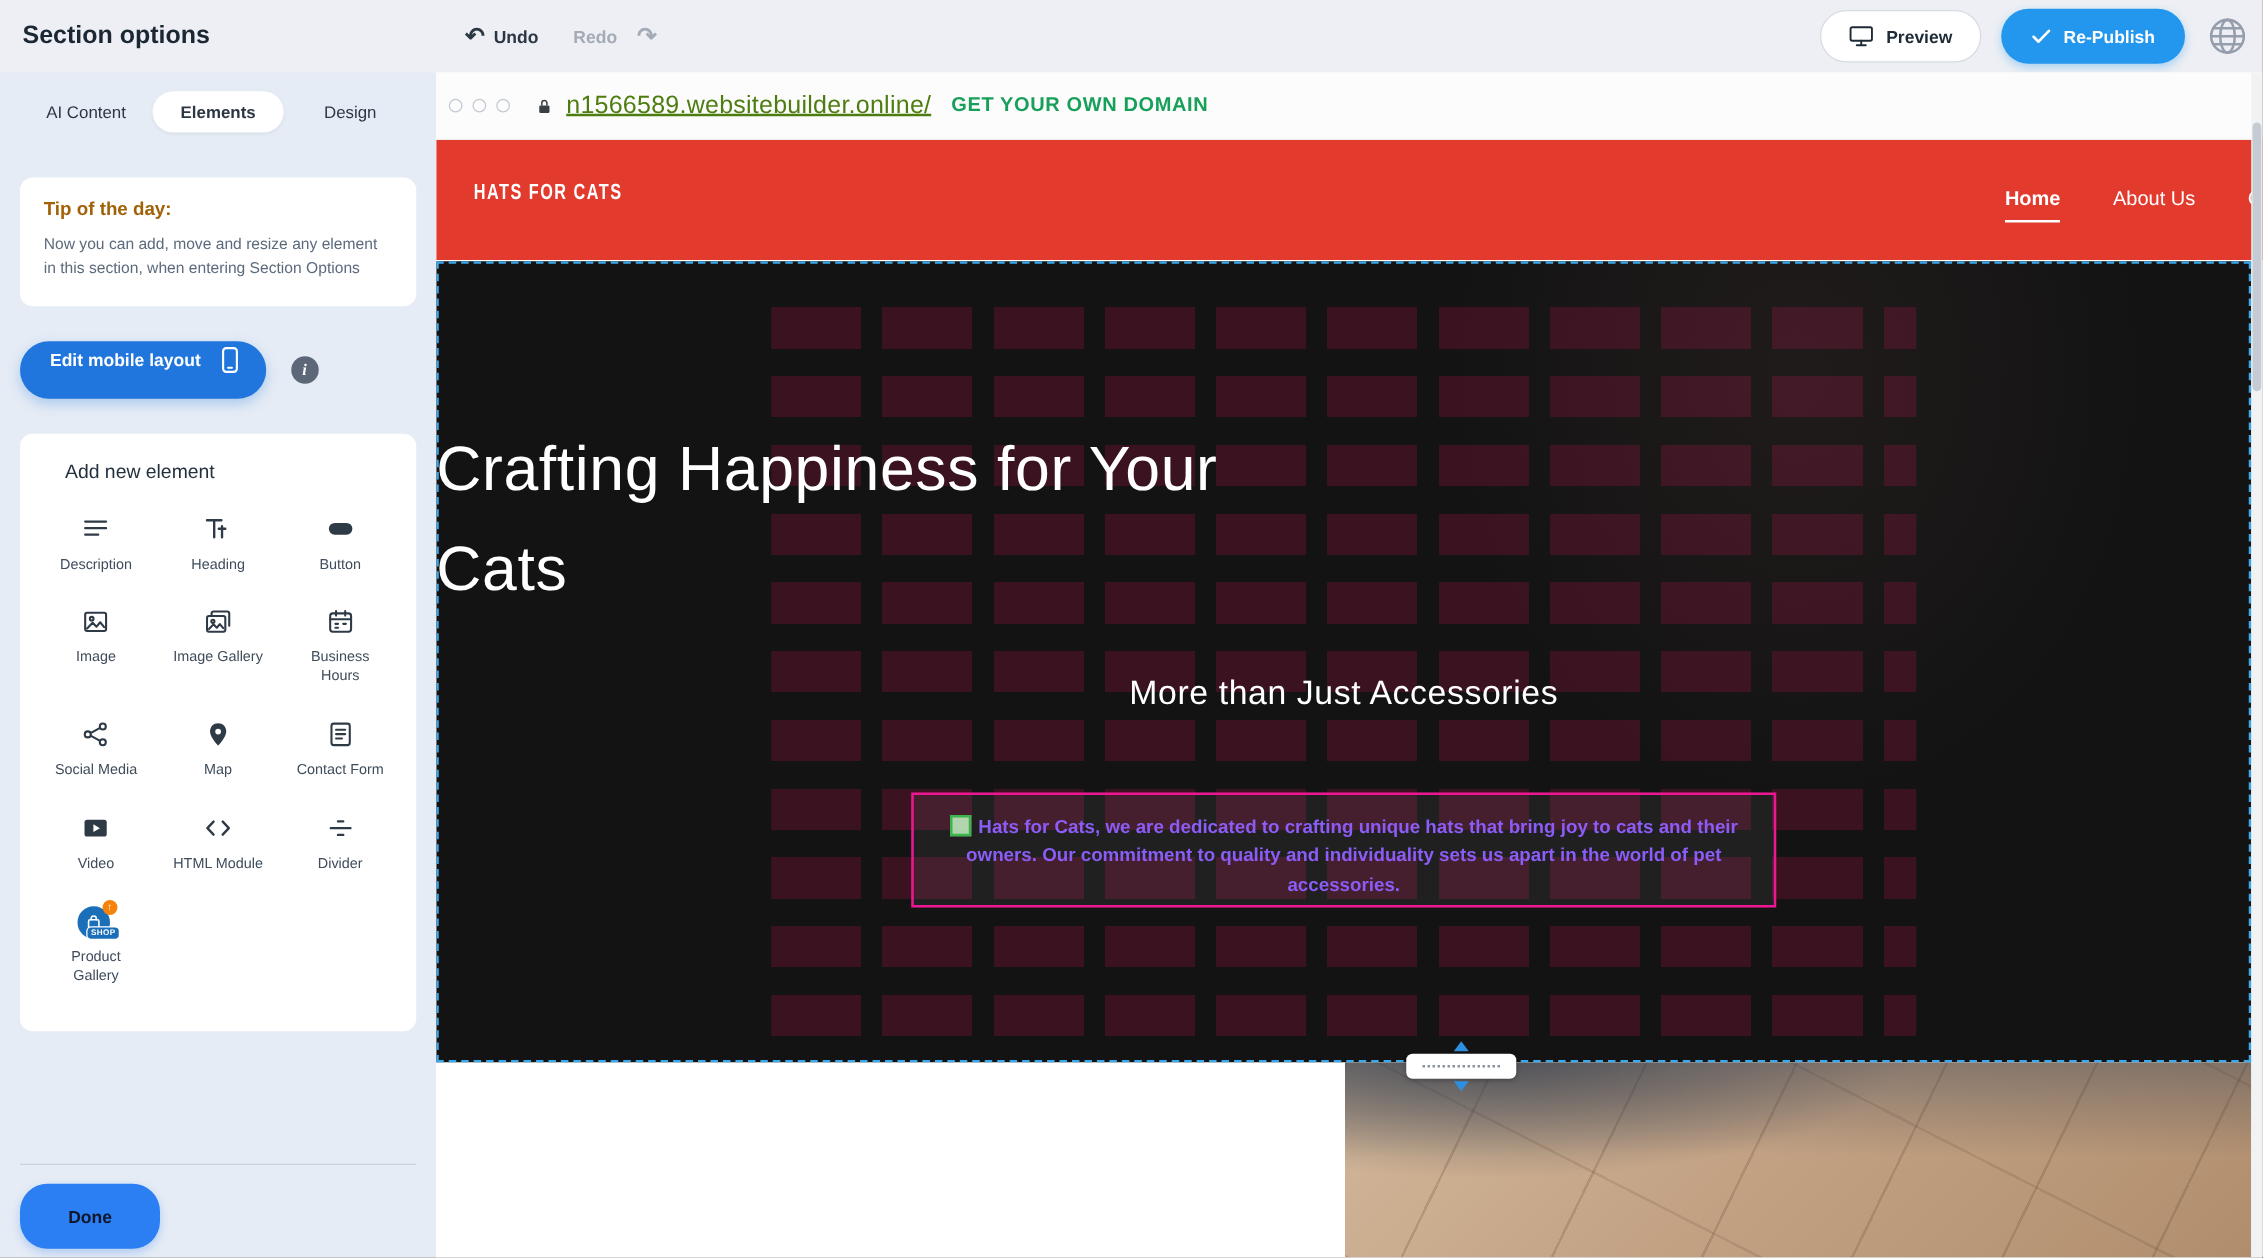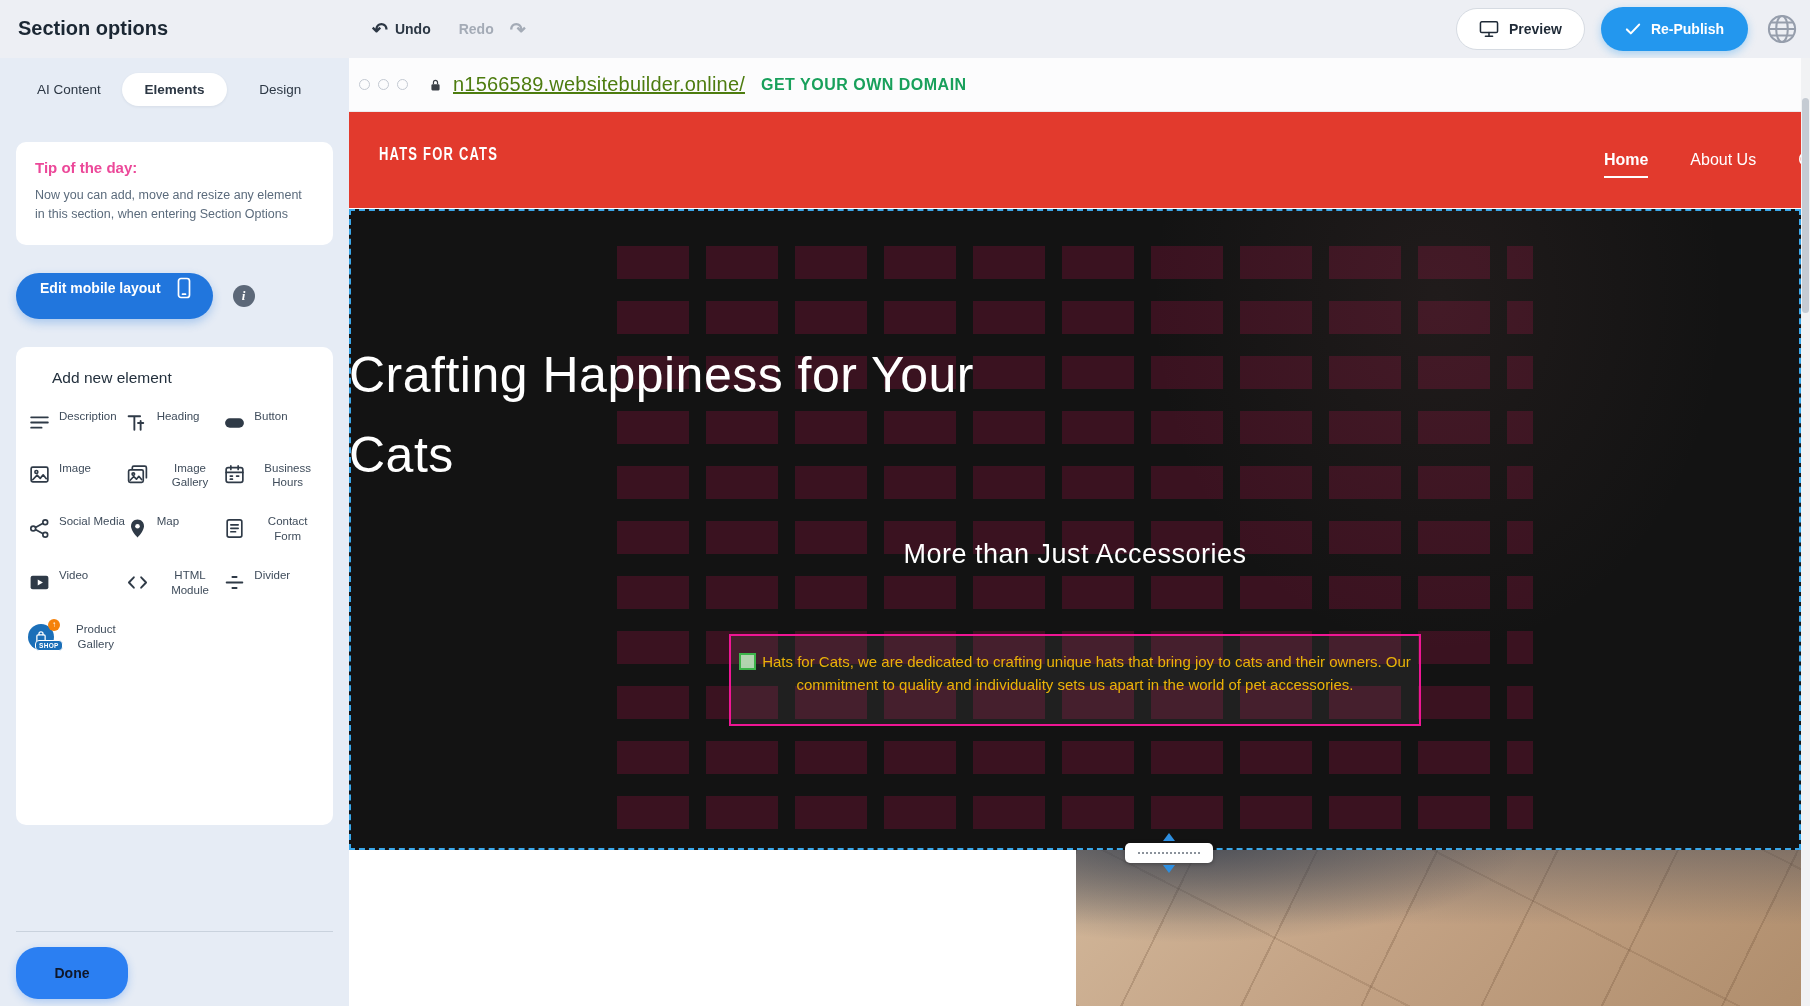--- a/index.html
+++ b/index.html
@@ -22,33 +22,33 @@
     padding:0 24px; font-size:14px; font-weight:700; color:#fff; cursor:pointer; box-shadow:0 3px 8px rgba(35,151,238,.35); }
   .globe-btn { width:36px; height:36px; color:#969eac; cursor:pointer; display:flex; align-items:center; justify-content:center; }
 
   
   .sidebar { position:absolute; top:58px; left:0; width:349px; height:948px; background:#e6ecf5; }
   .tabs { display:flex; margin:15px 16px 0; }
   .tab { flex:1; text-align:center; padding:9px 0; font-size:13.5px; color:#2c3744; border-radius:18px; cursor:pointer; }
   .tab.active { background:#fff; font-weight:700; box-shadow:0 1px 3px rgba(30,50,80,.08); }
   .card { background:#fff; border-radius:10px; margin:0 16px; }
   .tip-card { margin-top:36px; padding:17px 19px 21px; }
-  .tip-title { color:#ec4899; font-size:15px; font-weight:700; }
+  .tip-title { color:#a16207; font-size:15px; font-weight:700; }
   .tip-body { margin-top:10px; font-size:12.5px; line-height:1.5; color:#5b6b7c; }
   .edit-row { display:flex; align-items:center; gap:20px; margin:28px 16px 0; }
   .btn-mobile { display:flex; align-items:center; gap:14px; background:#2176dd; color:#fff; border-radius:24px;
     height:46px; padding:0 20px 16px 24px; font-size:14px; font-weight:700; cursor:pointer; box-shadow:0 4px 10px rgba(33,118,221,.3); }
   .info-dot { width:22px; height:22px; border-radius:50%; background:#5c6878; color:#fff; display:flex;
     align-items:center; justify-content:center; font-size:13px; font-weight:700; font-style:italic; cursor:pointer;
     font-family:"Liberation Serif", serif; }
   .info-dot::after { content:"i"; }
   .add-card { margin-top:28px; padding:22px 12px 26px; min-height:478px; }
   .add-title { font-size:15.5px; color:#23303d; margin-left:24px; }
   .el-grid { margin-top:22px; display:grid; grid-template-columns:repeat(3,1fr); row-gap:24px; }
-  .el-item { display:flex; flex-direction:row; align-items:flex-start; gap:8px; cursor:pointer; color:#2f3a47; }
+  .el-item { display:flex; flex-direction:column; align-items:center; gap:8px; cursor:pointer; color:#2f3a47; }
   .el-icon { height:28px; display:flex; align-items:center; justify-content:center; }
   .el-label { font-size:11.5px; color:#3f4c5b; text-align:center; line-height:1.3; max-width:74px; }
   .shop-icon-wrap { position:relative; width:30px; height:28px; }
   .shop-circle { position:absolute; left:0; top:2px; width:26px; height:26px; border-radius:50%; background:#1b6fb8;
     display:flex; align-items:center; justify-content:center; }
   .shop-pill { position:absolute; left:7px; bottom:-1px; background:#1b6fb8; color:#fff; font-size:6.5px; font-weight:700;
     padding:1px 3px; border-radius:4px; letter-spacing:.3px; border:1px solid #fff; }
   .shop-badge { position:absolute; right:-2px; top:-3px; width:12px; height:12px; border-radius:50%; background:#f5820b;
     color:#fff; font-size:8px; line-height:12px; text-align:center; }
   .shop-badge::after { content:"↑"; }
@@ -89,21 +89,21 @@
       repeating-linear-gradient(0deg, #3a1220 0 33px, #131313 33px 55px); }
   .hero-glow { position:absolute; left:55%; top:0; width:40%; height:70%;
     background:radial-gradient(ellipse at 50% 20%, rgba(150,100,100,.10), transparent 70%); }
   .hero-heading { position:absolute; top:126px; left:0; width:100%; text-align:left; color:#fff; z-index:3; }
   .hero-heading span { display:inline-block; max-width:640px; font-size:50px; line-height:1.6; letter-spacing:.5px; cursor:text; }
   .hero-subheading { position:absolute; top:330px; left:0; width:100%; text-align:center; color:#fff; font-size:27px;
     letter-spacing:.5px; z-index:3; cursor:text; }
   .para-box { position:absolute; top:425px; left:50%; transform:translateX(-50%); width:692px; height:92px;
     border:2px solid #ef1694; background:rgba(255,255,255,.06); z-index:4; display:flex; align-items:flex-start;
     justify-content:center; padding-top:14px; cursor:move; }
-  .para-text { font-size:15px; line-height:1.55; color:#eab308; text-align:center; }
+  .para-text { font-size:15px; line-height:1.55; color:#8b5cf6; text-align:center;font-weight:bold; }
   .green-square { display:inline-block; width:17px; height:17px; border:2px solid #3cb54a; background:rgba(190,232,190,.9);
     vertical-align:-3px; margin-right:6px; }
 
   
   .resize-handle { position:absolute; top:731px; left:50%; transform:translateX(-50%); width:88px; height:20px;
     background:#fff; border-radius:5px; box-shadow:0 1px 4px rgba(0,0,0,.3); z-index:6; display:flex; align-items:center;
     justify-content:center; cursor:ns-resize; }
   .resize-dots { width:62px; border-top:2px dotted #8b929b; }
   .arrow-up { position:absolute; top:-10px; left:50%; margin-left:-6px; width:0; height:0;
     border-left:6px solid transparent; border-right:6px solid transparent; border-bottom:8px solid #2e8fe0; }

